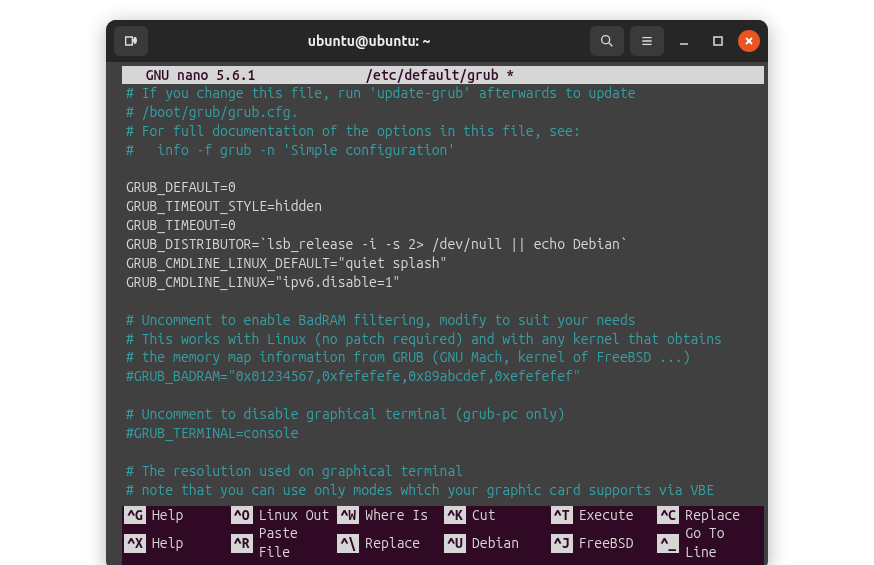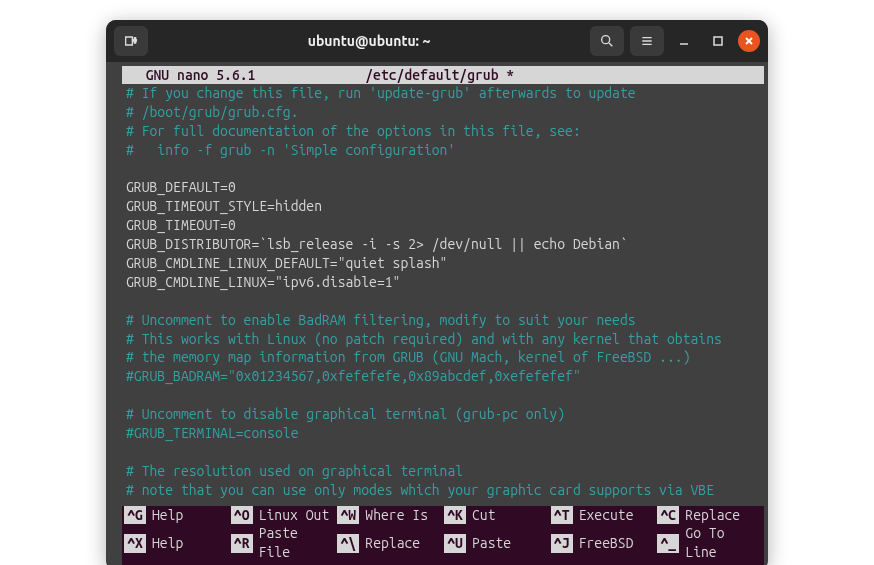--- a/index.html
+++ b/index.html
@@ -198,21 +198,21 @@
         <div class="sc">
           <span class="key">^R</span>
           <span class="label">Paste File</span>
         </div>
         <div class="sc">
           <span class="key">^\</span>
           <span class="label">Replace</span>
         </div>
         <div class="sc">
           <span class="key">^U</span>
-          <span class="label">Paste</span>
+          <span class="label">Debian</span>
         </div>
         <div class="sc">
           <span class="key">^J</span>
           <span class="label">FreeBSD</span>
         </div>
         <div class="sc">
           <span class="key">^_</span>
           <span class="label">Go To Line</span>
         </div>
       </div>

